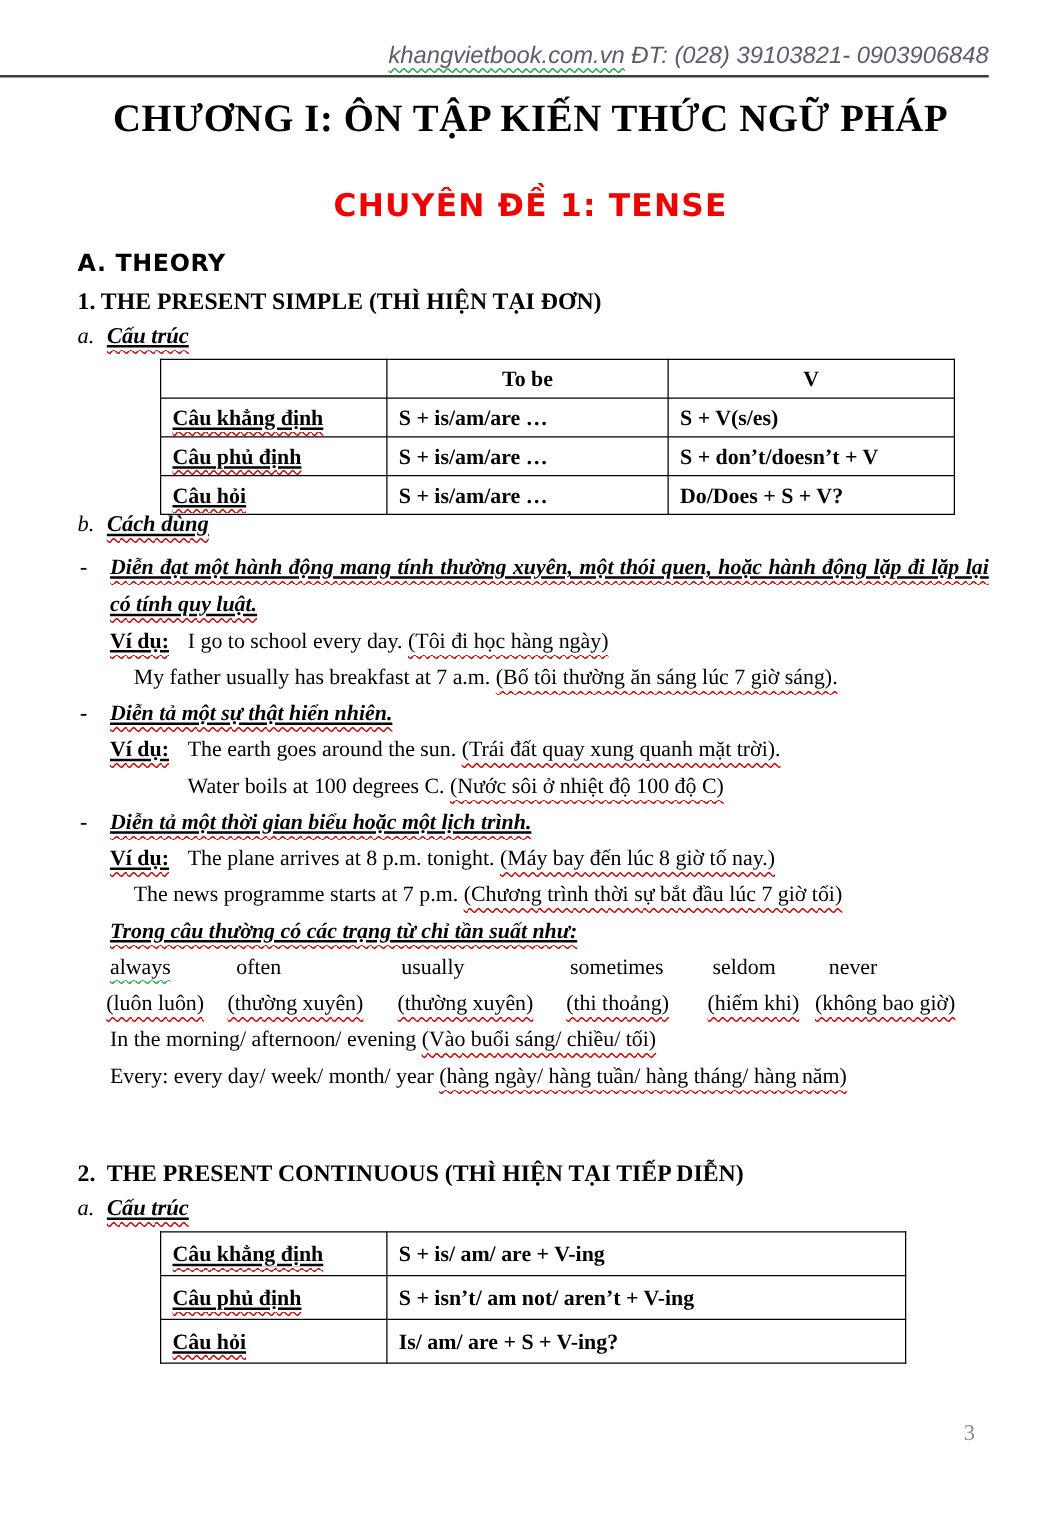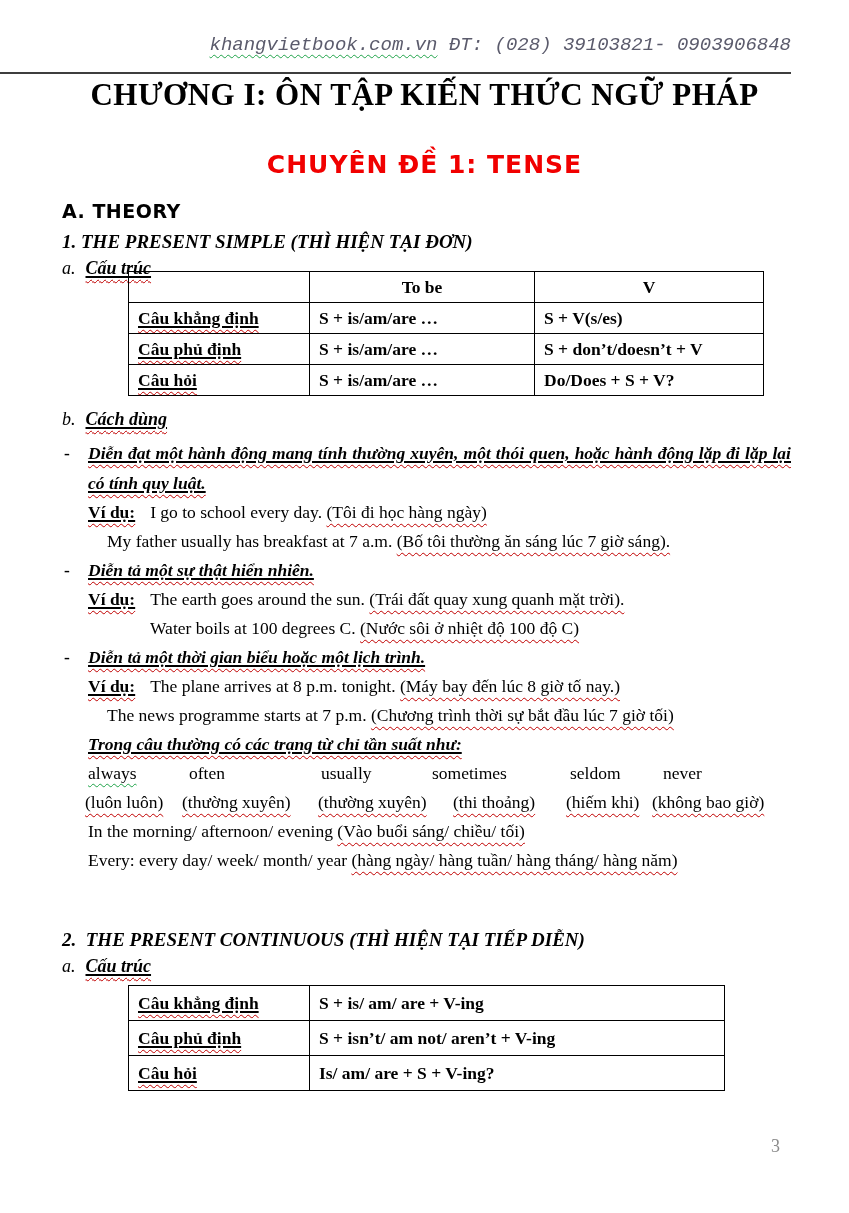--- a/index.html
+++ b/index.html
@@ -9,48 +9,48 @@
   }
   
   .u   { text-decoration:underline; text-decoration-thickness:1.5px; text-underline-offset:2px; }
   .sq  { text-decoration:underline; text-decoration-style:wavy; text-decoration-color:#c00000; text-decoration-thickness:1px; text-underline-offset:5px; }
   .sqg { text-decoration:underline; text-decoration-style:wavy; text-decoration-color:#1fa349; text-decoration-thickness:1px; text-underline-offset:4px; }
   .bi  { font-weight:bold; font-style:italic; }
 
   .hdr {
     position:absolute; top:34px; left:0; width:791px; text-align:right;
     font-style:italic; font-size:19px; color:#5b5b6c;
-    font-family:Liberation Mono, monospace;
-    border-bottom:2px solid #3d3d3d; padding-bottom:16px;
+    font-family:Liberation Sans, sans-serif;
+    border-bottom:2px solid #3d3d3d; padding-bottom:4px;
   }
   .title {
     position:absolute; top:76px; left:0; width:849px; margin:0; text-align:center;
     font-size:31px; font-weight:bold; line-height:38px; letter-spacing:0.5px;
   }
   .subtitle {
     position:absolute; top:150px; left:0; width:849px; margin:0; text-align:center;
     font-family:"DejaVu Sans", sans-serif; font-size:25px; font-weight:bold;
     letter-spacing:1px; color:#f10000;
   }
   .theory {
     position:absolute; top:200px; left:62px; margin:0;
     font-family:"DejaVu Sans", sans-serif; font-size:19px; font-weight:bold; letter-spacing:0.5px;
   }
-  .sh { position:absolute; left:62px; margin:0; font-size:19px; font-weight:bold; white-space:pre-wrap;font-style:italic; }
+  .sh { position:absolute; left:62px; margin:0; font-size:19px; font-weight:bold; white-space:pre-wrap; }
   .s1h { top:231px; }
   .s2h { top:929px; }
   .abc { position:absolute; left:62px; font-size:18px; font-style:italic; }
   .a1 { top:258px; }
   .b1 { top:409px; }
   .a2 { top:956px; }
   .abc .lbl { margin-right:10px; }
 
   table { border-collapse:collapse; position:absolute; }
   td, th { border:1.5px solid #000; font-size:17.5px; font-weight:bold; padding:2px 9px; vertical-align:middle; }
-  .t1 { top:271px; left:128px; }
+  .t1 { top:287px; left:128px; }
   .t1 td, .t1 th { height:26px; }
   .t1 .c0 { width:162px; } .t1 .c1 { width:206px; } .t1 .c2 { width:210px; }
   .t1 th { text-align:center; font-weight:bold; }
   .t2 { top:985px; left:128px; }
   .t2 td { height:30px; }
   .t2 .c0 { width:162px; } .t2 .c1 { width:396px; }
 
   .usage { position:absolute; top:438px; left:62px; width:729px; font-size:17.5px; line-height:29px; }
   .cblk  { position:absolute; top:730px; left:62px; width:729px; font-size:17.5px; line-height:29px; }
   .brow { position:relative; padding-left:26px; }
@@ -151,21 +151,21 @@
   </div>
 
   <div class="cblk">
     <div class="crow">
       <span class="bi u"><span class="sq">Trong câu thường có các trạng từ chỉ tần suất như:</span></span>
     </div>
     <div class="advrow">
       <span style="left:26px" class="sqg">always</span>
       <span style="left:127px">often</span>
       <span style="left:259px">usually</span>
-      <span style="left:370px">sometimes</span>
+      <span style="left:394px">sometimes</span>
       <span style="left:508px">seldom</span>
       <span style="left:601px">never</span>
     </div>
     <div class="advrow">
       <span style="left:23px" class="sq">(luôn luôn)</span>
       <span style="left:120px" class="sq">(thường xuyên)</span>
       <span style="left:256px" class="sq">(thường xuyên)</span>
       <span style="left:391px" class="sq">(thi thoảng)</span>
       <span style="left:504px" class="sq">(hiếm khi)</span>
       <span style="left:590px" class="sq">(không bao giờ)</span>

